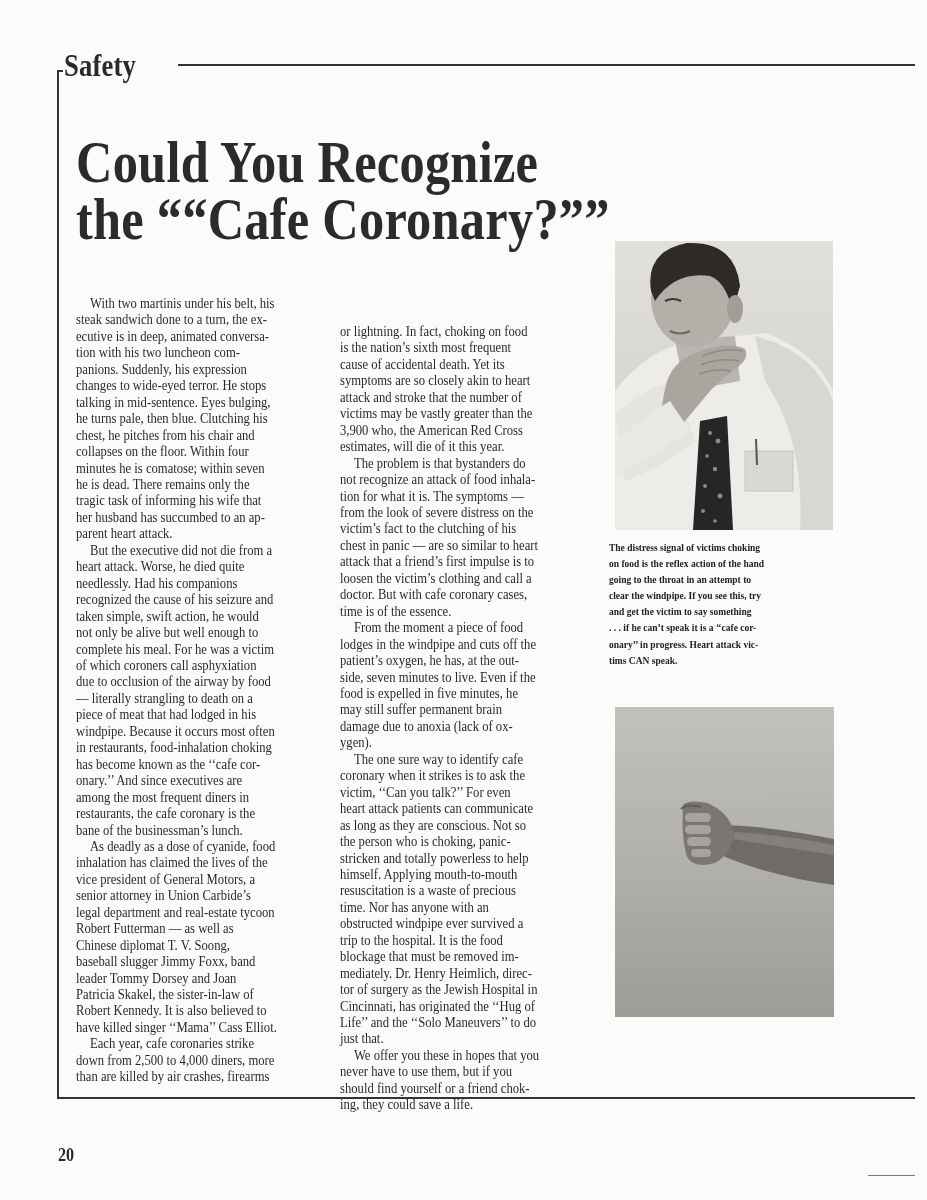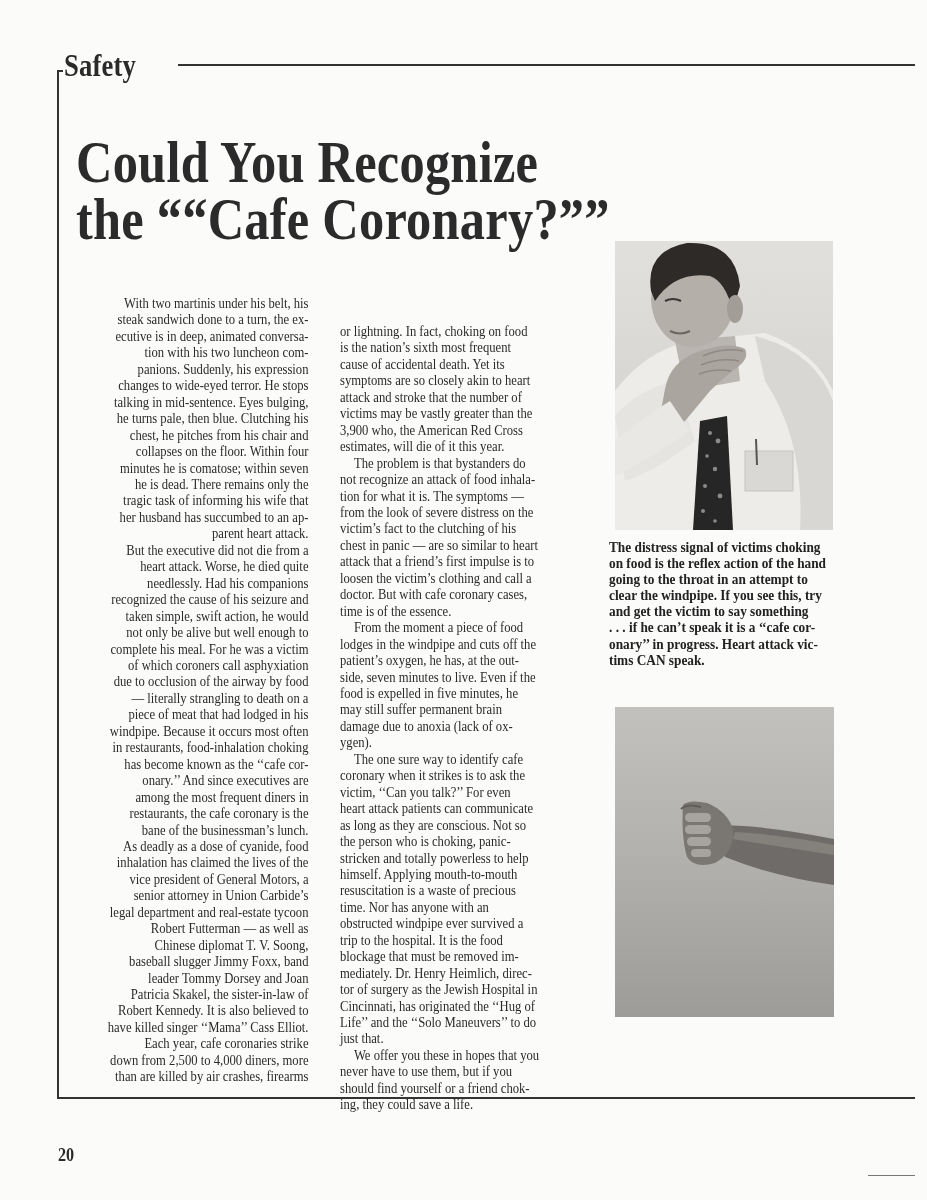--- a/index.html
+++ b/index.html
@@ -22,29 +22,29 @@
     font-size: 60px; line-height: 57px; color: #2b2b2b;
     transform: scaleX(0.84); transform-origin: left top;
     white-space: nowrap; letter-spacing: 0.3px;
   }
   .col {
     position: absolute; top: 296px;
     font-size: 13.6px; line-height: 16.45px; color: #2a2a2a;
   }
   .col .ln { display: block; white-space: nowrap; transform: scaleX(0.93); transform-origin: left; }
   .col .ln.ind { padding-left: 15px; }
-  #col1 { left: 76px; width: 250px; text-align: right; }
+  #col1 { left: 76px; width: 250px; }
   #col2 { left: 340px; width: 250px; margin-top: 28px; }
   .photo { position: absolute; overflow: hidden; }
   #photo1 { left: 615px; top: 241px; width: 218px; height: 289px; background: linear-gradient(180deg,#dedcd9 0%, #d3d1ce 60%, #cfcdca 100%); }
   #photo2 { left: 615px; top: 707px; width: 219px; height: 310px; background: linear-gradient(180deg,#bdbbb8 0%, #aaa8a5 55%, #9a9895 100%); }
   #caption {
     position: absolute; left: 609px; top: 540px; width: 250px;
     font-family: "Liberation Serif", serif; font-weight: bold;
-    font-size: 14px; line-height: 16.1px; color: #222;
+    font-size: 10px; line-height: 16.1px; color: #222;
   }
   #caption .ln { display: block; white-space: nowrap; transform: scaleX(0.95); transform-origin: left; }
   #page-number {
     position: absolute; left: 58px; top: 1144px;
     font-weight: bold; font-size: 19px; color: #2a2a2a;
     transform: scaleX(0.85); transform-origin: left top;
   }
 </style>
 </head>
 <body>

